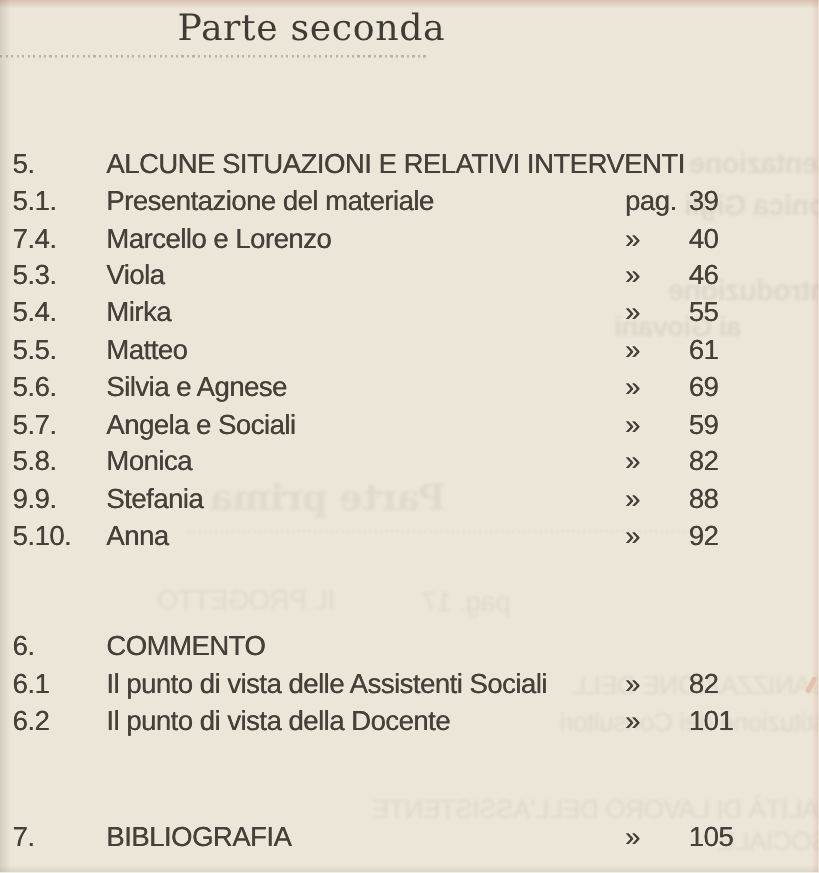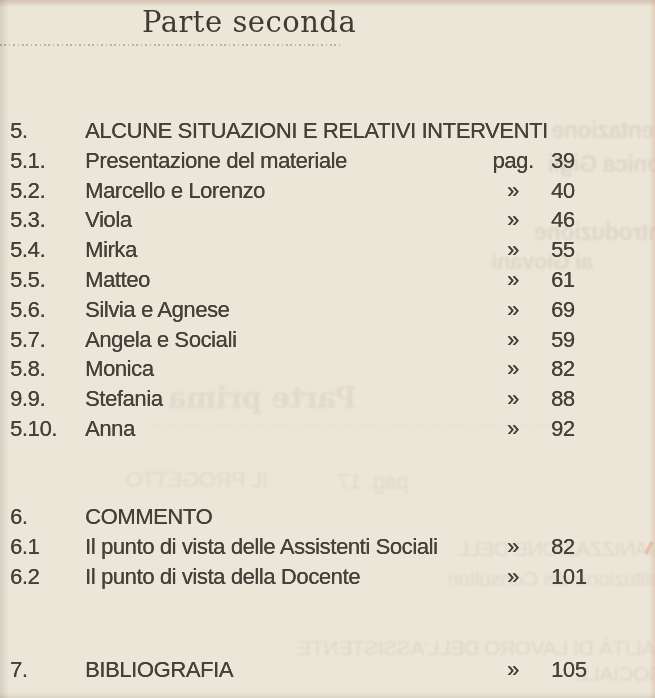--- a/index.html
+++ b/index.html
@@ -38,21 +38,21 @@
   
   .toc-section{position:absolute;left:0;right:0;}
   .sec-0{top:116px;}
   .sec-1{top:502px;}
   .sec-2{top:655px;}
   .toc-row{position:relative;height:29.8px;line-height:29.8px;
     font-size:22px;letter-spacing:-0.4px;text-shadow:0.25px 0 0 currentColor;}
   .toc-row>span{position:absolute;top:0;white-space:nowrap;}
   .cell-num{left:10px;}
   .cell-title{left:53px;margin-left:32px;}
-  .cell-plabel{left:472px;width:82px;text-align:center;}
+  .cell-plabel{left:500px;width:82px;}
   .cell-pnum{left:551px;width:80px;}
 
   
   .ghost{position:absolute;transform:scaleX(-1);color:#d7d0c0;opacity:.62;
     filter:blur(1.1px);white-space:nowrap;font-size:22px;letter-spacing:-0.4px;
     text-shadow:0.3px 0 0 currentColor;}
   .ghost-0{left:552px;top:117px;font-weight:700;font-size:23px;}
   .ghost-1{left:548px;top:151px;font-weight:700;font-size:23px;}
   .ghost-2{left:535px;top:219px;font-weight:700;font-size:23px;}
   .ghost-3{left:492px;top:249px;font-weight:700;}
@@ -99,21 +99,21 @@
           <span class="cell-plabel"></span>
           <span class="cell-pnum"></span>
         </div>
         <div class="toc-row">
           <span class="cell-num">5.1.</span>
           <span class="cell-title">Presentazione del materiale</span>
           <span class="cell-plabel">pag.</span>
           <span class="cell-pnum">39</span>
         </div>
         <div class="toc-row">
-          <span class="cell-num">5.2.</span>
+          <span class="cell-num">7.4.</span>
           <span class="cell-title">Marcello e Lorenzo</span>
           <span class="cell-plabel">»</span>
           <span class="cell-pnum">40</span>
         </div>
         <div class="toc-row">
           <span class="cell-num">5.3.</span>
           <span class="cell-title">Viola</span>
           <span class="cell-plabel">»</span>
           <span class="cell-pnum">46</span>
         </div>

